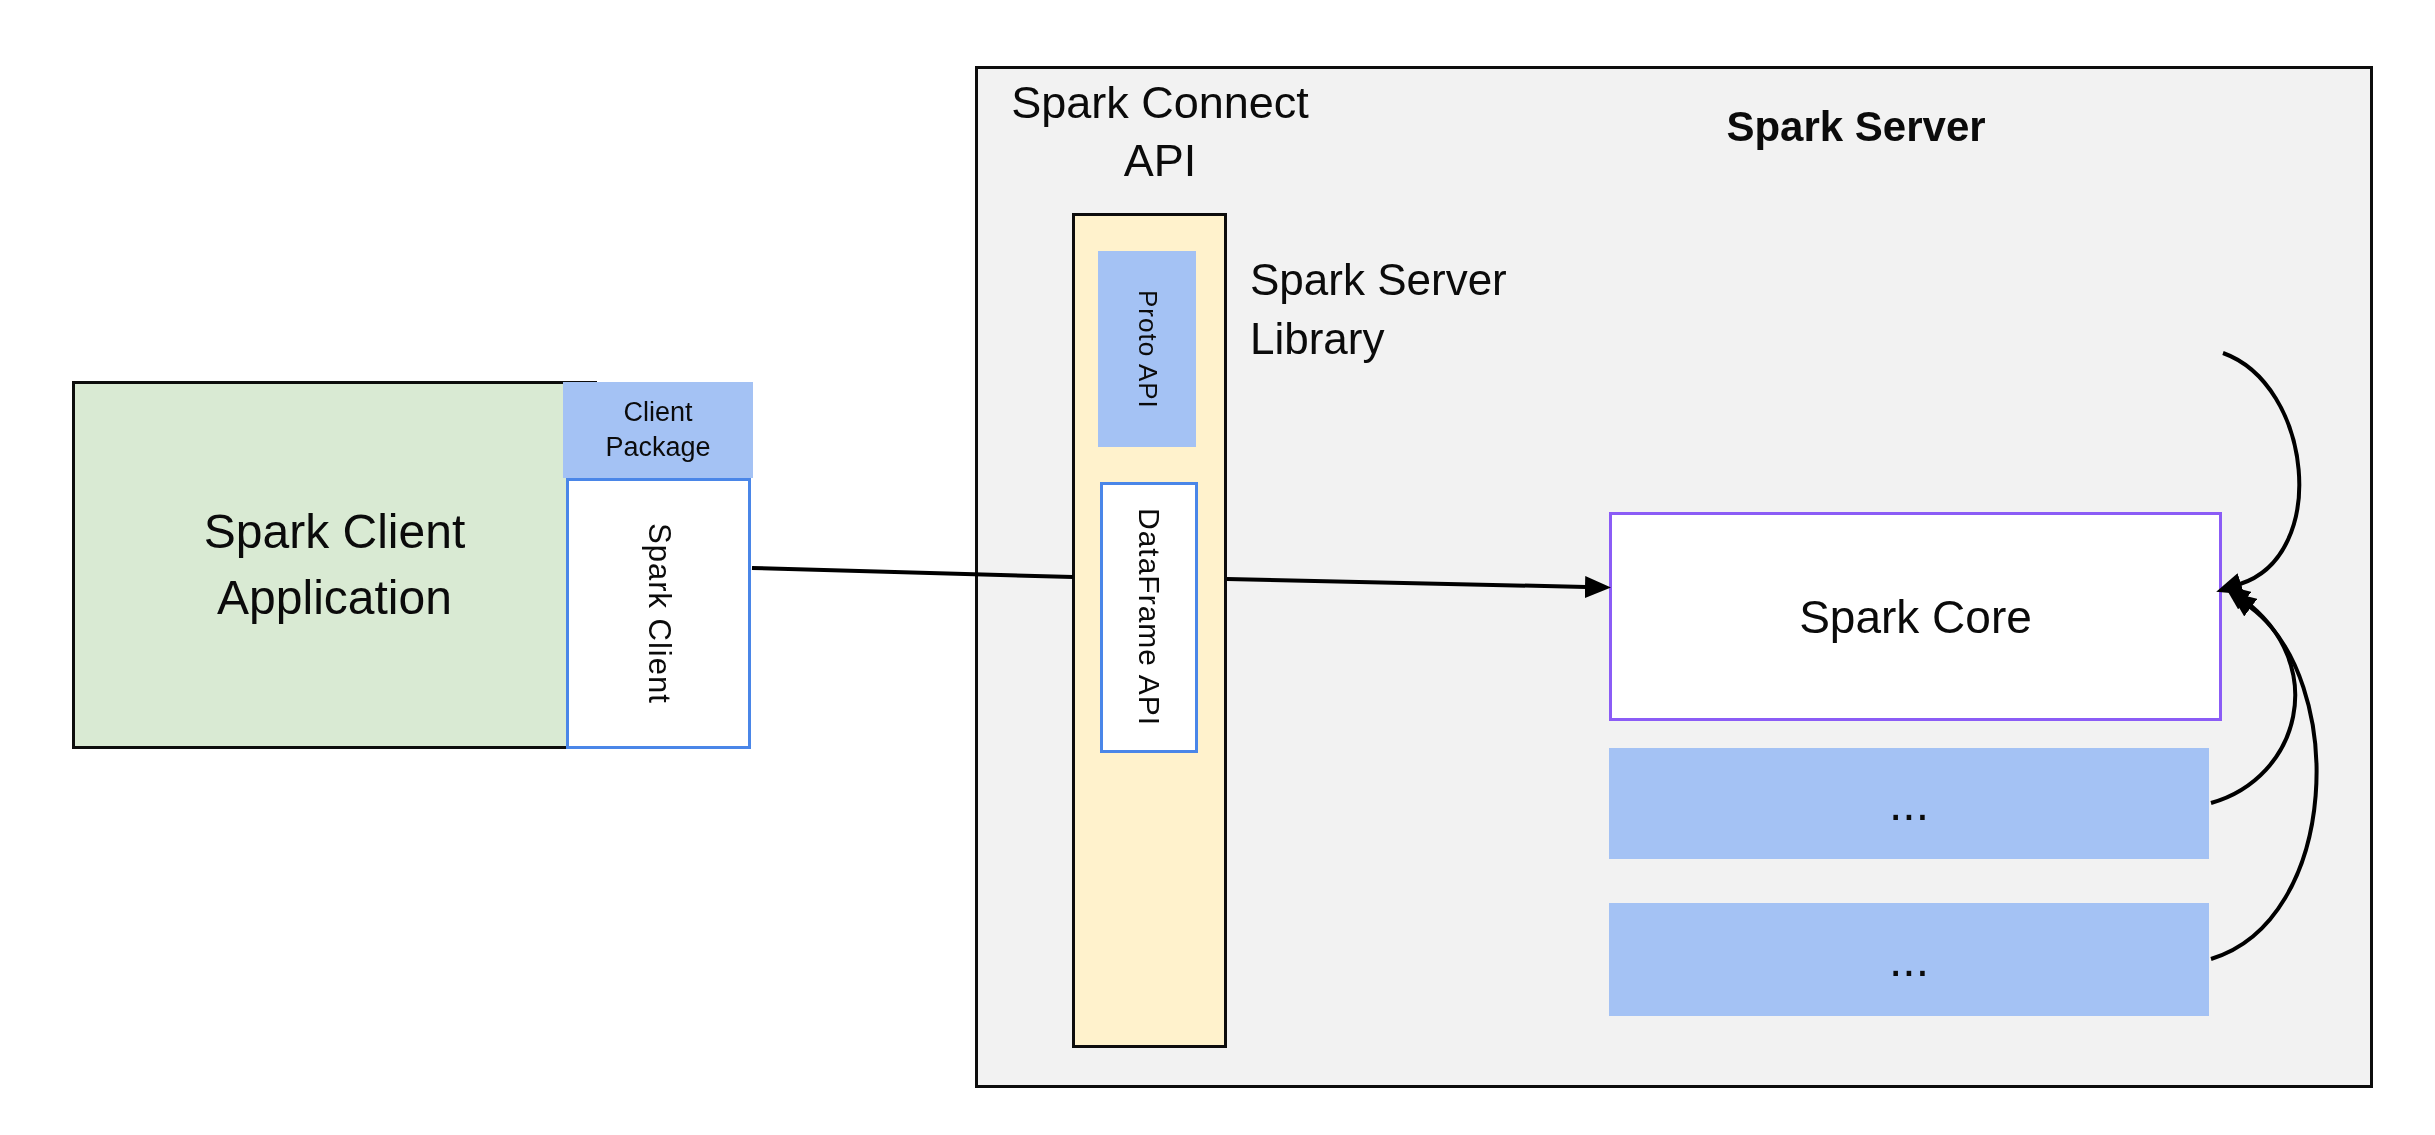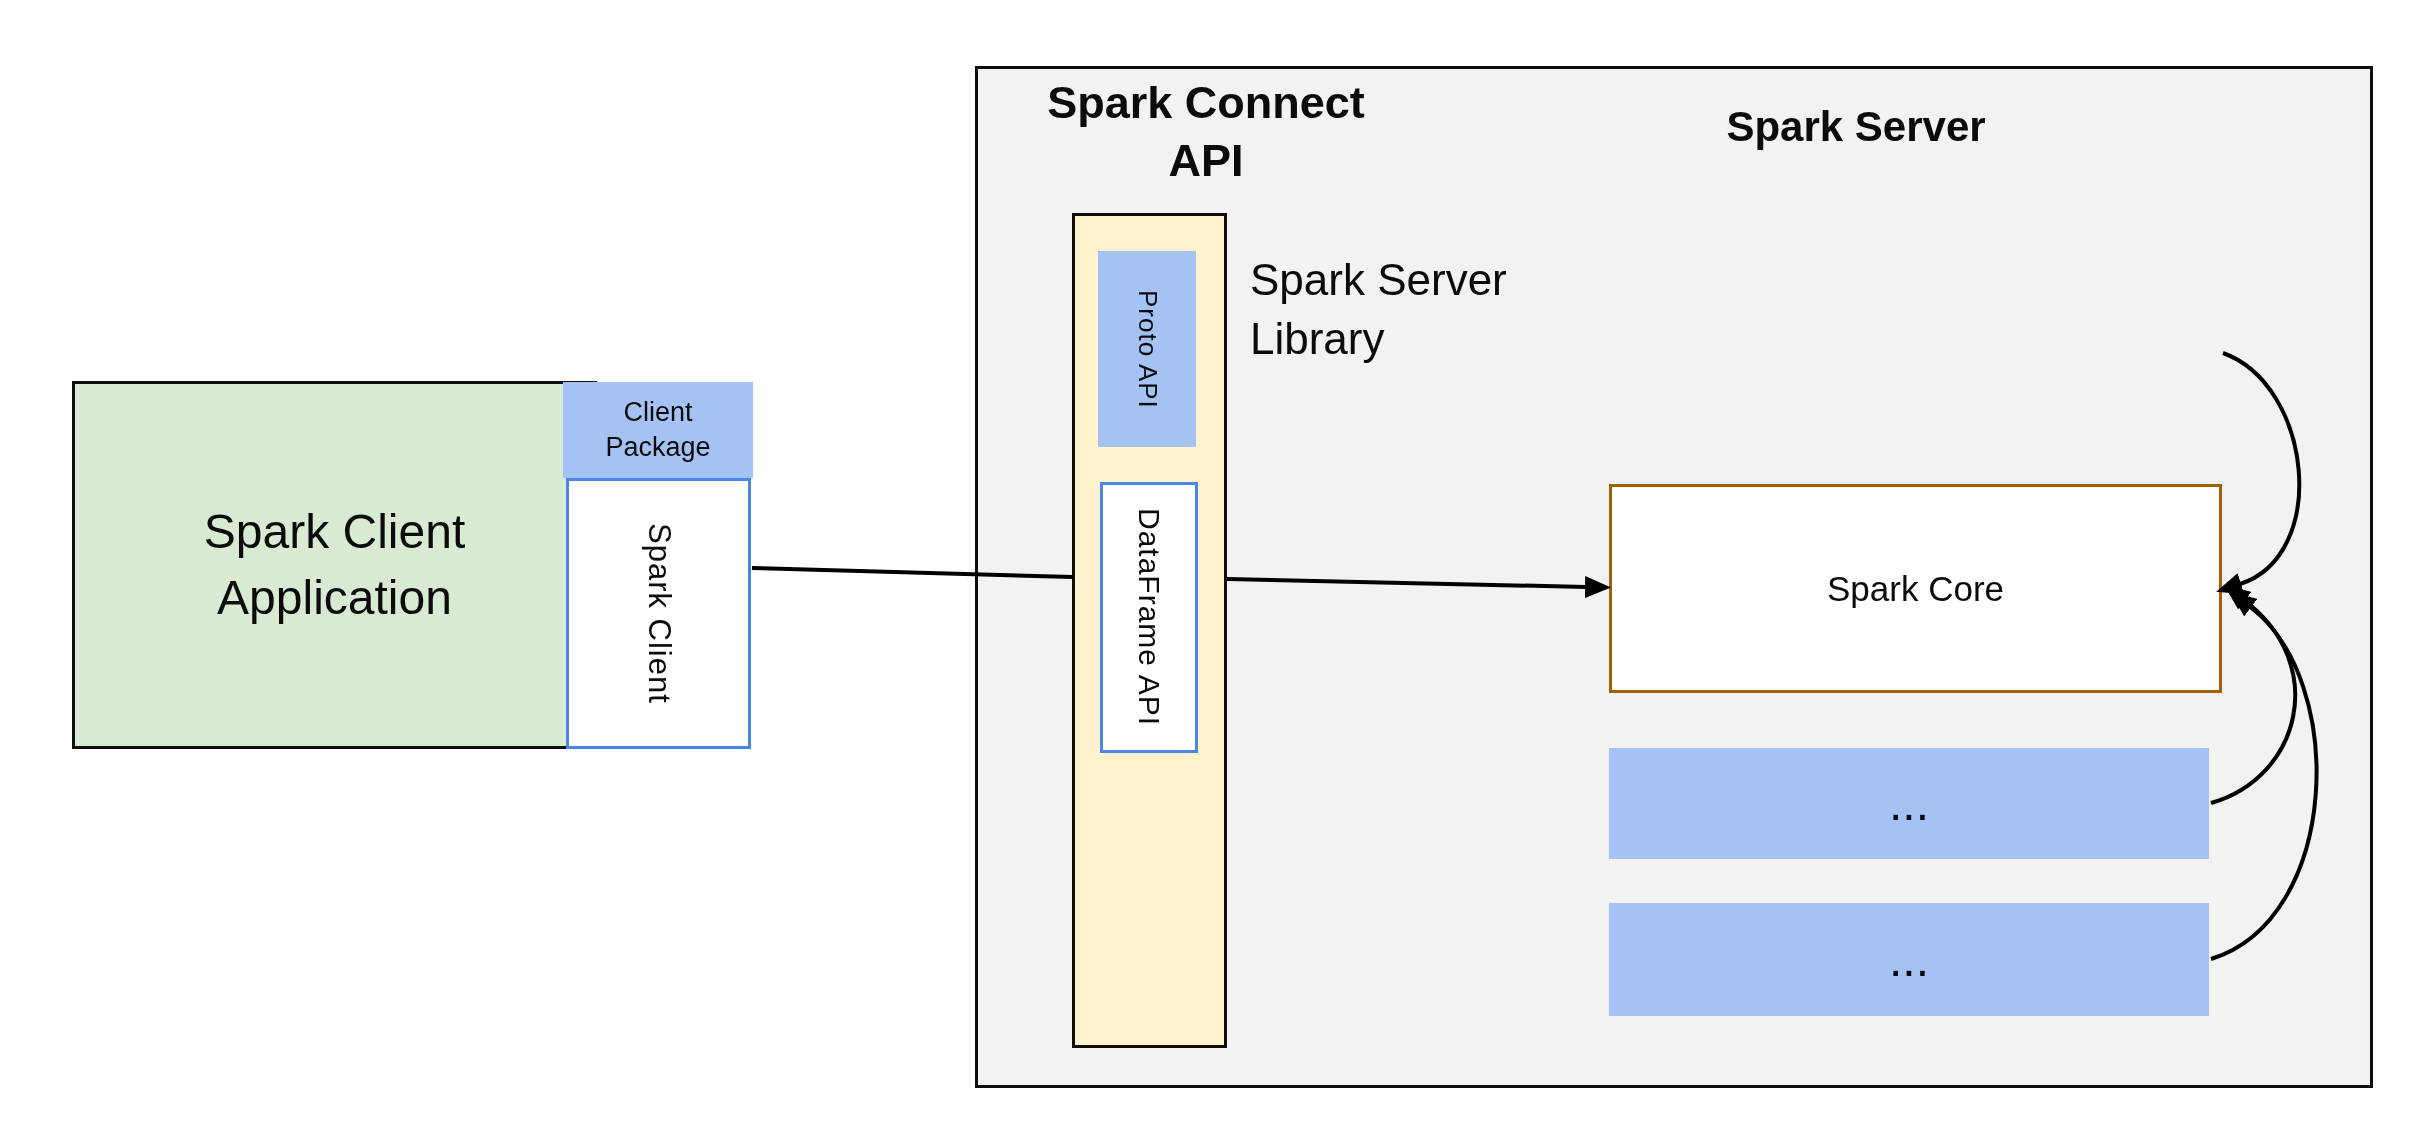--- a/index.html
+++ b/index.html
@@ -52,25 +52,24 @@
   }
   .spark-client-box .vtext { font-size: 31px; }
   
   .gray-box {
     left: 975px; top: 66px; width: 1398px; height: 1022px;
     background: #f2f2f2;
     border: 3px solid #0d0d0d;
   }
   .connect-api-label {
     position: absolute;
-    left: 1036px; top: 74px; width: 340px;
+    left: 990px; top: 74px; width: 340px;
     text-align: center;
     font-size: 45px;
     line-height: 1.28;
-    font-weight: bold;
   }
   .yellow-box {
     left: 1072px; top: 213px; width: 155px; height: 835px;
     background: #fff2cc;
     border: 3px solid #0d0d0d;
   }
   .proto-api-box {
     left: 1098px; top: 251px; width: 98px; height: 196px;
     background: #a4c2f4;
   }
@@ -95,24 +94,24 @@
     text-align: center;
     font-size: 42px;
     font-weight: bold;
   }
   .custom-plugin-box {
     left: 1610px; top: 279px; width: 612px; height: 152px;
     background: #a4c2f4;
     font-size: 44px;
   }
   .spark-core-box {
-    left: 1609px; top: 484px; width: 613px; height: 209px;
+    left: 1609px; top: 512px; width: 613px; height: 209px;
     background: #ffffff;
-    border: 3px solid #a16207;
-    font-size: 35px;
+    border: 3px solid #8b5cf6;
+    font-size: 46px;
   }
   .ellipsis-box-1 {
     left: 1609px; top: 748px; width: 600px; height: 111px;
     background: #a4c2f4;
     font-size: 48px;
   }
   .ellipsis-box-2 {
     left: 1609px; top: 903px; width: 600px; height: 113px;
     background: #a4c2f4;
     font-size: 48px;

